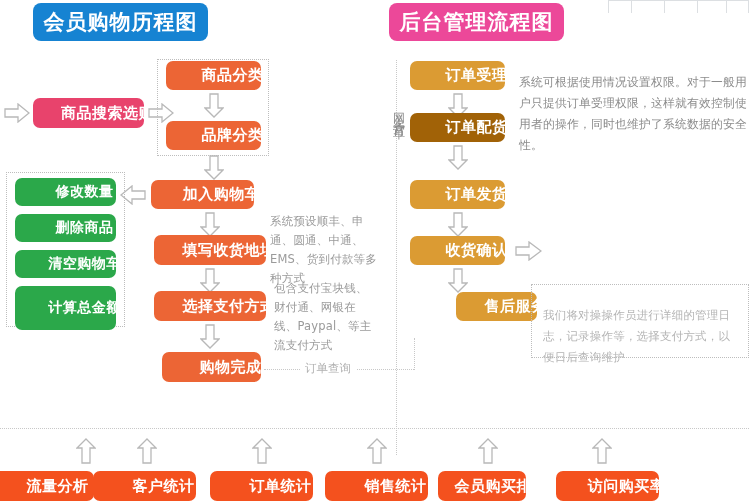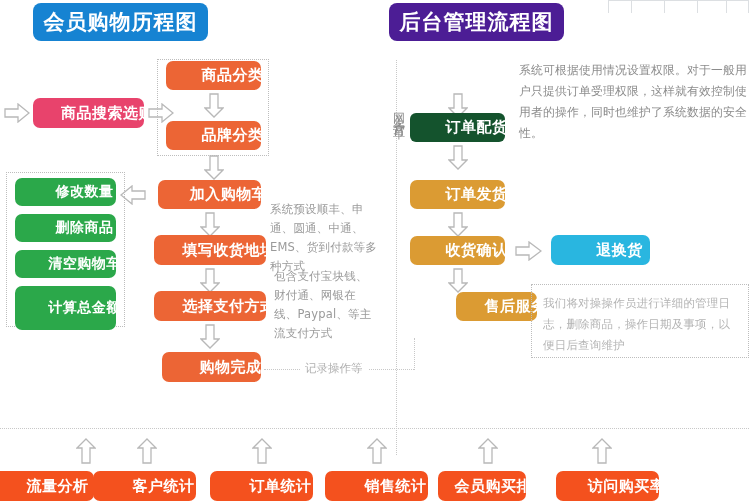--- a/index.html
+++ b/index.html
@@ -48,20 +48,21 @@
   .arrow-right{display:block;}
   .arrow-left{display:block;}
   .arrow-up{display:block;}
 
   
   .note{
     color:#9a9a9a;
     font-size:11.5px;
     line-height:19px;
     letter-spacing:.2px;
+    margin-top:12px;
   }
   .note.dim{color:#b4b4b4;}
   .note.right{font-size:11.8px;line-height:21px;color:#8c8c8c;}
 
   
   .vlabel{
     writing-mode:vertical-rl;
     text-orientation:upright;
     color:#8c8c8c;
     font-size:12px;
@@ -90,21 +91,21 @@
   <div class="abs tablefrag" style="left:608px;top:0px;width:141px;height:13px;">
     <div style="width:22px"></div>
       <div style="width:32px"></div>
     <div style="width:32px"></div>
       <div style="width:28px"></div>
       <div style="flex:1"></div>
   </div>
 
   <div class="abs banner" style="left:33px;top:3px;width:175px;height:38px;background:#1683D2;">会员购物历程图</div>
 
-  <div class="abs banner" style="left:389px;top:3px;width:175px;height:38px;background:#4c1d95;">后台管理流程图</div>
+  <div class="abs banner" style="left:389px;top:3px;width:175px;height:38px;background:#ec4899;">后台管理流程图</div>
 
   <svg class="abs arrow-right" style="left:4px;top:103px;width:26px;height:20px;" viewBox="0 0 26 20">
     <path d="M1 6 H14 V1 L25 10 L14 19 V14 H1 Z" fill="#ffffff" stroke="#b8b8b8" stroke-width="1.3"></path>
   </svg>
 
   <div class="abs node" style="left:33px;top:98px;width:111px;height:30px;background:#E8436C;">商品搜索选购</div>
 
   <svg class="abs arrow-right" style="left:148px;top:103px;width:26px;height:20px;" viewBox="0 0 26 20">
     <path d="M1 6 H14 V1 L25 10 L14 19 V14 H1 Z" fill="#ffffff" stroke="#b8b8b8" stroke-width="1.3"></path>
   </svg>
@@ -116,21 +117,21 @@
   <svg class="abs arrow-down" style="left:204px;top:93px;width:20px;height:25px;" viewBox="0 0 20 25">
     <path d="M6 1 H14 V15 H19 L10 24 L1 15 H6 Z" fill="#ffffff" stroke="#b8b8b8" stroke-width="1.3"></path>
   </svg>
 
   <div class="abs node" style="left:166px;top:121px;width:95px;height:29px;background:#EC6535;">品牌分类</div>
 
   <svg class="abs arrow-down" style="left:204px;top:155px;width:20px;height:25px;" viewBox="0 0 20 25">
     <path d="M6 1 H14 V15 H19 L10 24 L1 15 H6 Z" fill="#ffffff" stroke="#b8b8b8" stroke-width="1.3"></path>
   </svg>
 
-  <div class="abs node" style="left:158px;top:180px;width:103px;height:29px;background:#EC6535;">加入购物车</div>
+  <div class="abs node" style="left:151px;top:180px;width:103px;height:29px;background:#EC6535;">加入购物车</div>
 
   <svg class="abs arrow-left" style="left:119px;top:185px;width:27px;height:20px;" viewBox="0 0 27 20">
     <path d="M26 6 H13 V1 L2 10 L13 19 V14 H26 Z" fill="#ffffff" stroke="#b8b8b8" stroke-width="1.3"></path>
   </svg>
 
   <div class="abs dotted" style="left:6px;top:172px;width:119px;height:155px;"></div>
 
   <div class="abs node sm" style="left:15px;top:178px;width:101px;height:28px;background:#2BA84A;">修改数量</div>
   <div class="abs node sm" style="left:15px;top:250px;width:101px;height:28px;background:#2BA84A;">清空购物车</div>
   <div class="abs node sm" style="left:15px;top:214px;width:101px;height:28px;background:#2BA84A;">删除商品</div>
@@ -152,62 +153,62 @@
     <path d="M6 1 H14 V15 H19 L10 24 L1 15 H6 Z" fill="#ffffff" stroke="#b8b8b8" stroke-width="1.3"></path>
   </svg>
 
   <div class="abs node" style="left:162px;top:352px;width:99px;height:30px;background:#EC6535;">购物完成</div>
 
   <div class="abs note" style="left:270px;top:200px;width:108px;">系统预设顺丰、申通、圆通、中通、EMS、货到付款等多种方式</div>
 
   <div class="abs note" style="left:274px;top:267px;width:104px;">包含支付宝块钱、财付通、网银在线、Paypal、等主流支付方式</div>
 
   <div class="abs hdots" style="left:264px;top:369px;width:150px;height:0px;"></div>
-  <div class="abs divider-caption" style="left:300px;top:361px;">记录操作等</div>
+  <div class="abs divider-caption" style="left:300px;top:361px;">订单查询</div>
   <div class="abs vdots" style="left:414px;top:338px;width:0px;height:32px;"></div>
 
   <div class="abs vdots" style="left:396px;top:60px;width:0px;height:395px;"></div>
 
   <div class="abs vlabel" style="left:389px;top:103px;width:16px;">网上客户订单</div>
 
+  <div class="abs node" style="left:410px;top:61px;width:95px;height:29px;background:#DB9B33;">订单受理</div>
 
   <svg class="abs arrow-down" style="left:448px;top:93px;width:20px;height:25px;" viewBox="0 0 20 25">
     <path d="M6 1 H14 V15 H19 L10 24 L1 15 H6 Z" fill="#ffffff" stroke="#b8b8b8" stroke-width="1.3"></path>
   </svg>
 
-  <div class="abs node" style="left:410px;top:113px;width:95px;height:29px;background:#14532d;border-radius:6px;">订单配货</div>
+  <div class="abs node" style="left:410px;top:113px;width:95px;height:29px;background:#a16207;">订单配货</div>
 
   <svg class="abs arrow-down" style="left:448px;top:145px;width:20px;height:25px;" viewBox="0 0 20 25">
     <path d="M6 1 H14 V15 H19 L10 24 L1 15 H6 Z" fill="#ffffff" stroke="#b8b8b8" stroke-width="1.3"></path>
   </svg>
 
   <div class="abs node" style="left:410px;top:180px;width:95px;height:29px;background:#DB9B33;">订单发货</div>
 
   <svg class="abs arrow-down" style="left:448px;top:212px;width:20px;height:25px;" viewBox="0 0 20 25">
     <path d="M6 1 H14 V15 H19 L10 24 L1 15 H6 Z" fill="#ffffff" stroke="#b8b8b8" stroke-width="1.3"></path>
   </svg>
 
   <div class="abs node" style="left:410px;top:236px;width:95px;height:29px;background:#DB9B33;">收货确认</div>
 
   <svg class="abs arrow-right" style="left:515px;top:241px;width:27px;height:20px;" viewBox="0 0 27 20">
     <path d="M1 6 H14 V1 L26 10 L14 19 V14 H1 Z" fill="#ffffff" stroke="#b8b8b8" stroke-width="1.3"></path>
   </svg>
 
-  <div class="abs node" style="left:551px;top:235px;width:99px;height:30px;background:#29B6E0;">退换货</div>
 
   <svg class="abs arrow-down" style="left:448px;top:268px;width:20px;height:25px;" viewBox="0 0 20 25">
     <path d="M6 1 H14 V15 H19 L10 24 L1 15 H6 Z" fill="#ffffff" stroke="#b8b8b8" stroke-width="1.3"></path>
   </svg>
 
   <div class="abs node" style="left:416px;top:292px;width:81px;height:29px;background:#DB9B33;margin-left:40px;">售后服务</div>
 
   <div class="abs note right" style="left:519px;top:60px;width:230px;">系统可根据使用情况设置权限。对于一般用户只提供订单受理权限，这样就有效控制使用者的操作，同时也维护了系统数据的安全性。</div>
 
   <div class="abs dotted" style="left:531px;top:284px;width:218px;height:74px;"></div>
-  <div class="abs note dim" style="left:543px;top:293px;width:196px;line-height:21px;">我们将对操操作员进行详细的管理日志，删除商品，操作日期及事项，以便日后查询维护</div>
+  <div class="abs note dim" style="left:543px;top:293px;width:196px;line-height:21px;">我们将对操操作员进行详细的管理日志，记录操作等，选择支付方式，以便日后查询维护</div>
 
   <div class="abs hdots" style="left:0px;top:428px;width:749px;height:0px;"></div>
 
   <svg class="abs arrow-up" style="left:76px;top:438px;width:20px;height:26px;" viewBox="0 0 20 26">
     <path d="M10 1 L19 10 H14 V25 H6 V10 H1 Z" fill="#ffffff" stroke="#b8b8b8" stroke-width="1.3"></path>
   </svg>
   <svg class="abs arrow-up" style="left:137px;top:438px;width:20px;height:26px;" viewBox="0 0 20 26">
     <path d="M10 1 L19 10 H14 V25 H6 V10 H1 Z" fill="#ffffff" stroke="#b8b8b8" stroke-width="1.3"></path>
   </svg>
   <svg class="abs arrow-up" style="left:252px;top:438px;width:20px;height:26px;" viewBox="0 0 20 26">

